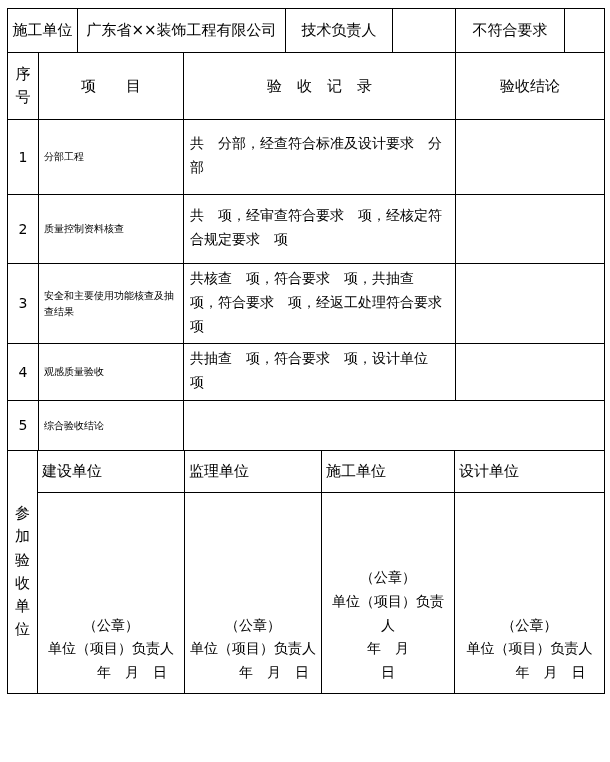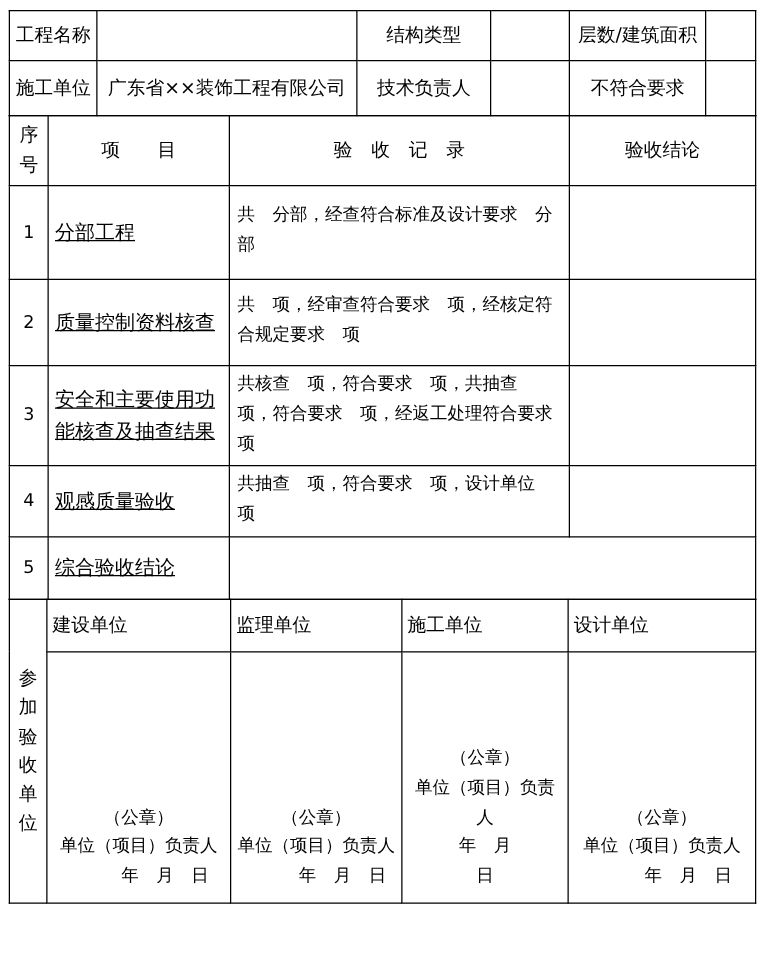--- a/index.html
+++ b/index.html
@@ -21,21 +21,21 @@
   }
   .t2, .t3 { margin-top: -1px; }
   .center { text-align: center; }
   
   .vtext {
     width: 1em; margin: 0 auto;
     word-break: break-all;
     text-align: center;
     line-height: 1.55;
   }
-  .item-cell   { font-size: 16px; padding: 3px 5px; line-height: 1.55; text-decoration: underline; }
+  .item-cell   { font-size: 10px; padding: 3px 5px; line-height: 1.55; }
   .record-cell { font-size: 14px; padding: 4px 6px; line-height: 1.7; font-family: Liberation Mono, monospace; }
   .no-cell     { text-align: center; font-size: 14px; }
   .hdr-cell    { text-align: center; }
   .unit-hdr    { text-align: left; height: 37px; }
   .sig-cell    { vertical-align: bottom; text-align: center; padding-bottom: 8px; }
   .sig-block   { white-space: pre; font-size: 14px; line-height: 1.7; }
   .concl-cell  { text-align: center; }
 </style>
 </head>
 <body>
@@ -45,48 +45,40 @@
   <table class="t1">
     <colgroup>
       <col style="width:70px">
         <col style="width:208px">
         <col style="width:107px">
       <col style="width:63px">
         <col style="width:109px">
         <col style="width:40px">
     </colgroup>
     <tbody>
-        <tr style="height:40px">
-      <td class="center">工程名称</td>
-      <td class="center"></td>
-      <td class="center">结构类型</td>
-      <td class="center"></td>
-      <td class="center">层数/建筑面积</td>
-      <td class="center"></td>
-    </tr>
     <tr style="height:44px">
       <td class="center">施工单位</td>
       <td class="center">广东省××装饰工程有限公司</td>
       <td class="center">技术负责人</td>
       <td class="center"></td>
       <td class="center">不符合要求</td>
       <td class="center"></td>
     </tr>
   </tbody>
     </table>
 
   <table class="t2">
     <colgroup>
       <col style="width:31px">
         <col style="width:145px">
         <col style="width:272px">
         <col style="width:149px">
     </colgroup>
     <tbody>
-        <tr style="height:56px">
+        <tr style="height:67px">
       <td class="hdr-cell">
             <div class="vtext">序号</div>
           </td>
       <td class="hdr-cell">项　　目</td>
       <td class="hdr-cell">验　收　记　录</td>
       <td class="hdr-cell">验收结论</td>
     </tr>
     <tr style="height:75px">
       <td class="no-cell">1</td>
       <td class="item-cell">分部工程</td>

